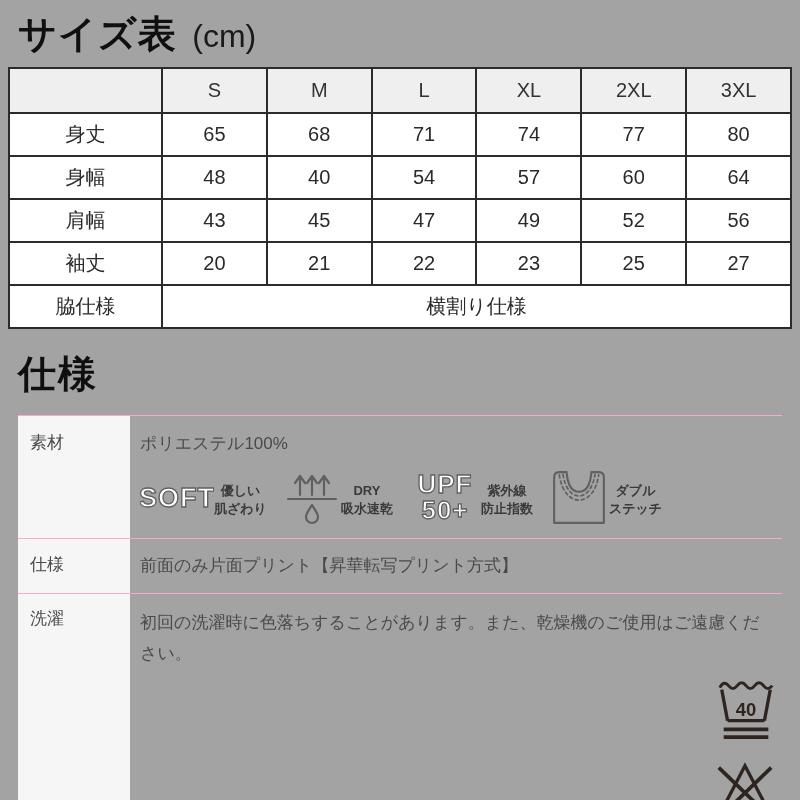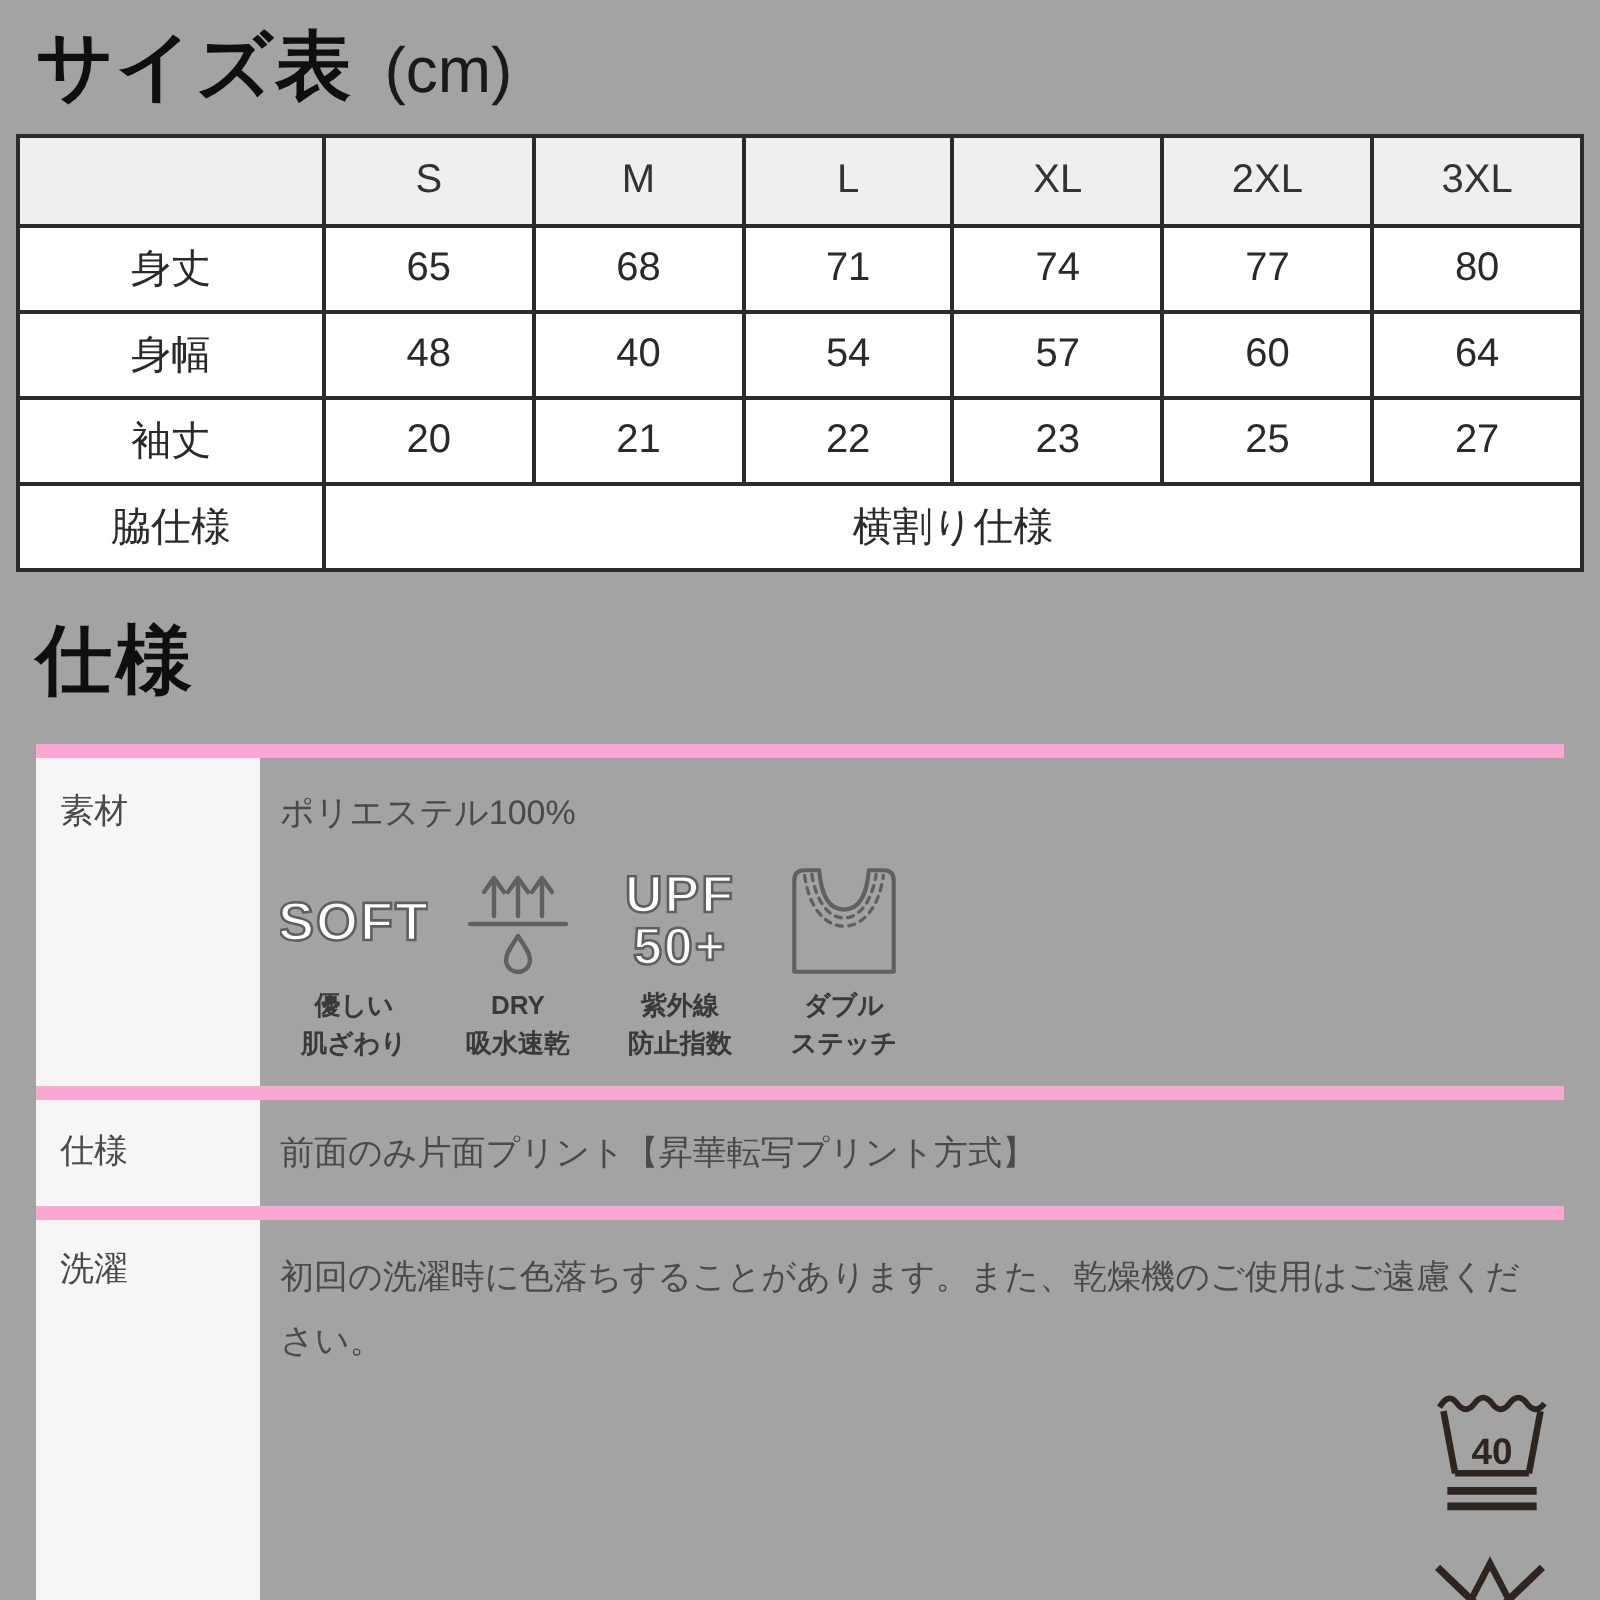--- a/index.html
+++ b/index.html
@@ -17,35 +17,35 @@
   table.size { border-collapse:collapse; table-layout:fixed; width:784px; margin:8px 8px 0 8px; }
   table.size th, table.size td {
     border:2px solid #2b2b2b; text-align:center; vertical-align:middle;
     font-size:20px; font-weight:400; color:#2a2a2a; padding:0;
   }
   table.size thead th { background:#efefef; height:45px; color:#333; }
   table.size tbody th, table.size tbody td { height:43px; background:#fff; }
 
   
   .spec { margin:16px 18px 0 18px; border-bottom:1px solid #e3e3e3; }
-  .spec-row { display:flex; border-top:7px solid #f9a8d4; }
+  .spec-row { display:flex; border-top:1px solid #f9a8d4; }
   .spec-label {
     flex:none; width:112px; background:#f6f6f6; color:#4a4a4a;
     font-size:17px; padding:15px 0 0 12px;
   }
   .spec-content { flex:1; color:#4a4a4a; font-size:17px; padding:15px 6px 12px 10px; line-height:1.5; }
   .row-print .spec-label   { padding-top:14px; }
   .row-print .spec-content { padding:14px 6px 14px 10px; }
   .row-wash .spec-label    { padding-top:13px; }
   .row-wash .spec-content  { padding:13px 6px 10px 10px; }
   .wash-text { line-height:1.85; max-width:640px; }
 
   
   .features { display:flex; align-items:flex-end; gap:16px; margin-top:12px; }
-  .feature { display:flex; flex-direction:column; align-items:center; }
+  .feature { display:flex; align-items:center; }
   .f-icon { height:58px; display:flex; align-items:center; justify-content:center; }
   .f-cap { margin-top:5px; text-align:center; font-size:13px; font-weight:700; color:#3a3a3a; line-height:1.4; white-space:nowrap; }
   .f-svg { stroke:#606060; fill:none; stroke-width:2.2; stroke-linecap:round; stroke-linejoin:round; }
 
   
   .care-row { display:flex; align-items:flex-end; gap:14px; margin-top:6px;flex-direction:column; }
   .c-svg { stroke:#2e2420; fill:none; stroke-width:3.8; stroke-linecap:butt; stroke-linejoin:miter; }
 </style>
 </head>
 <body>
@@ -91,20 +91,29 @@
       <tr>
         <th>身幅</th>
         <td>48</td>
         <td>40</td>
         <td>54</td>
         <td>57</td>
         <td>60</td>
         <td>64</td>
       </tr>
       <tr>
+        <th>肩幅</th>
+        <td>43</td>
+        <td>45</td>
+        <td>47</td>
+        <td>49</td>
+        <td>52</td>
+        <td>56</td>
+      </tr>
+      <tr>
         <th>袖丈</th>
         <td>20</td>
         <td>21</td>
         <td>22</td>
         <td>23</td>
         <td>25</td>
         <td>27</td>
       </tr>
       <tr>
         <th>脇仕様</th>

